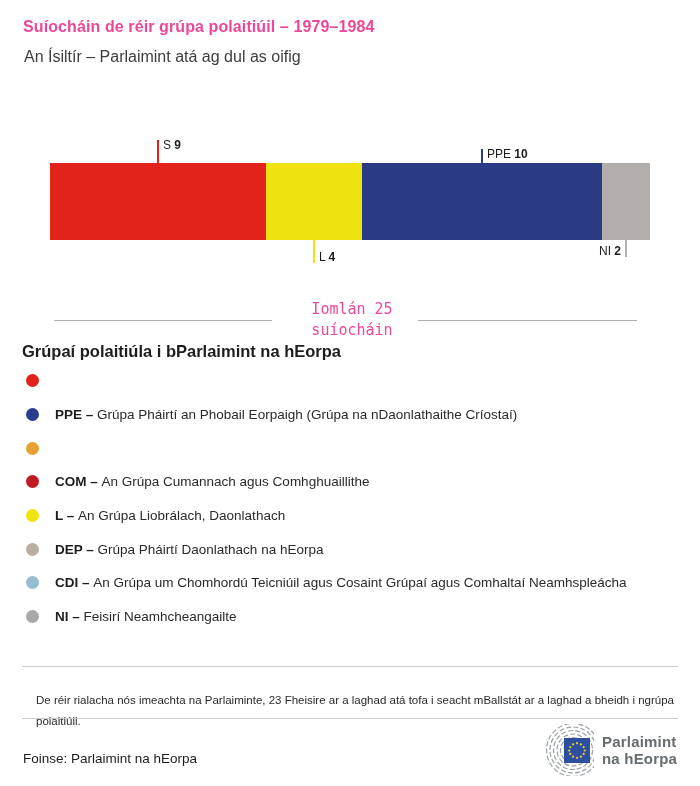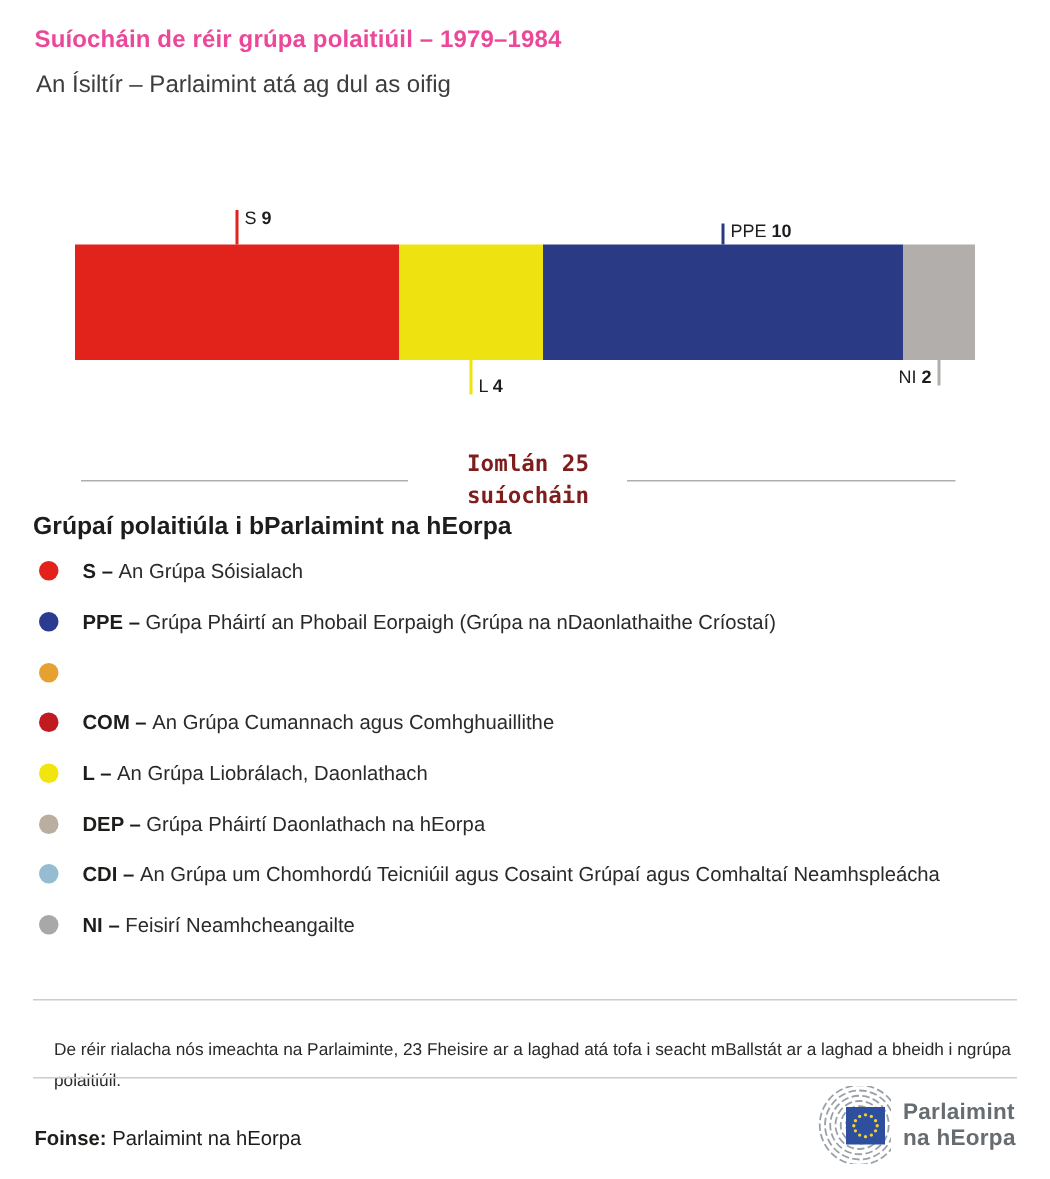--- a/index.html
+++ b/index.html
@@ -14,37 +14,37 @@
   .seg{height:100%;}
   .tick{position:absolute;width:2px;}
   .bar-label{position:absolute;font-size:12px;color:#1d1d1b;white-space:nowrap;}
   .bar-label b{font-weight:bold;}
 
   
   .rule{height:1px;background:#aeaeae;top:320px;}
   .rule-left{left:54px;width:218px;}
   .rule-right{left:418px;width:219px;}
   .total{left:277px;top:299px;width:150px;text-align:center;
-         font-family:"DejaVu Sans Mono",monospace;font-weight:bold;font-size:15px;line-height:21px;color:#7f1d1d;}
+         font-family:"DejaVu Sans Mono",monospace;font-weight:normal;font-size:15px;line-height:21px;color:#ec4899;}
 
   
   .legend-heading{left:22px;top:342px;font-size:16.5px;font-weight:bold;color:#1d1d1b;}
   #legend-items{left:26px;top:364px;}
   .legend-row{display:flex;align-items:center;height:33.7px;}
   .dot{width:13px;height:13px;border-radius:50%;flex:0 0 13px;}
   .legend-text{margin-left:16px;font-size:13.5px;color:#2a2a2a;white-space:nowrap;}
   .legend-text b{color:#1d1d1b;font-weight:bold;}
 
   
   .hr{left:22px;width:656px;height:1px;background:#cccccc;}
   .hr1{top:666px;}
   .hr2{top:718px;}
   .note{left:23px;top:677px;width:645px;font-size:11.5px;line-height:21px;color:#2a2a2a;margin:13px;}
   .source{left:23px;top:751px;font-size:13.5px;color:#1d1d1b;margin:0;}
-  .source b{font-weight:bold;}
+  .source b{font-weight:normal;}
 
   
   .logo{left:524px;top:724px;width:154px;height:52px;display:flex;align-items:center;}
   .logo svg{display:block;}
   .logo-text{margin-left:8px;font-size:15px;line-height:17px;font-weight:bold;color:#666c70;letter-spacing:.2px;}
 </style>
 </head>
 <body>
 
 <div class="abs title">Suíocháin de réir grúpa polaitiúil – 1979–1984</div>
@@ -71,21 +71,20 @@
 <div class="abs total">
   <div>Iomlán 25</div>
   <div>suíocháin</div>
 </div>
 <div class="abs rule rule-right"></div>
 
 <div class="abs legend-heading">Grúpaí polaitiúla i bParlaimint na hEorpa</div>
 <div class="abs" id="legend-items">
     <div class="legend-row">
       <span class="dot" style="background: rgb(226, 35, 27);"></span>
-      <span class="legend-text"><b>S – </b><span>An Grúpa Sóisialach</span></span>
     </div>
     <div class="legend-row">
       <span class="dot" style="background: rgb(43, 59, 143);"></span>
       <span class="legend-text"><b>PPE – </b><span>Grúpa Pháirtí an Phobail Eorpaigh (Grúpa na nDaonlathaithe Críostaí)</span></span>
     </div>
     <div class="legend-row">
       <span class="dot" style="background: rgb(230, 162, 48);"></span>
     </div>
     <div class="legend-row">
       <span class="dot" style="background: rgb(193, 27, 34);"></span>

